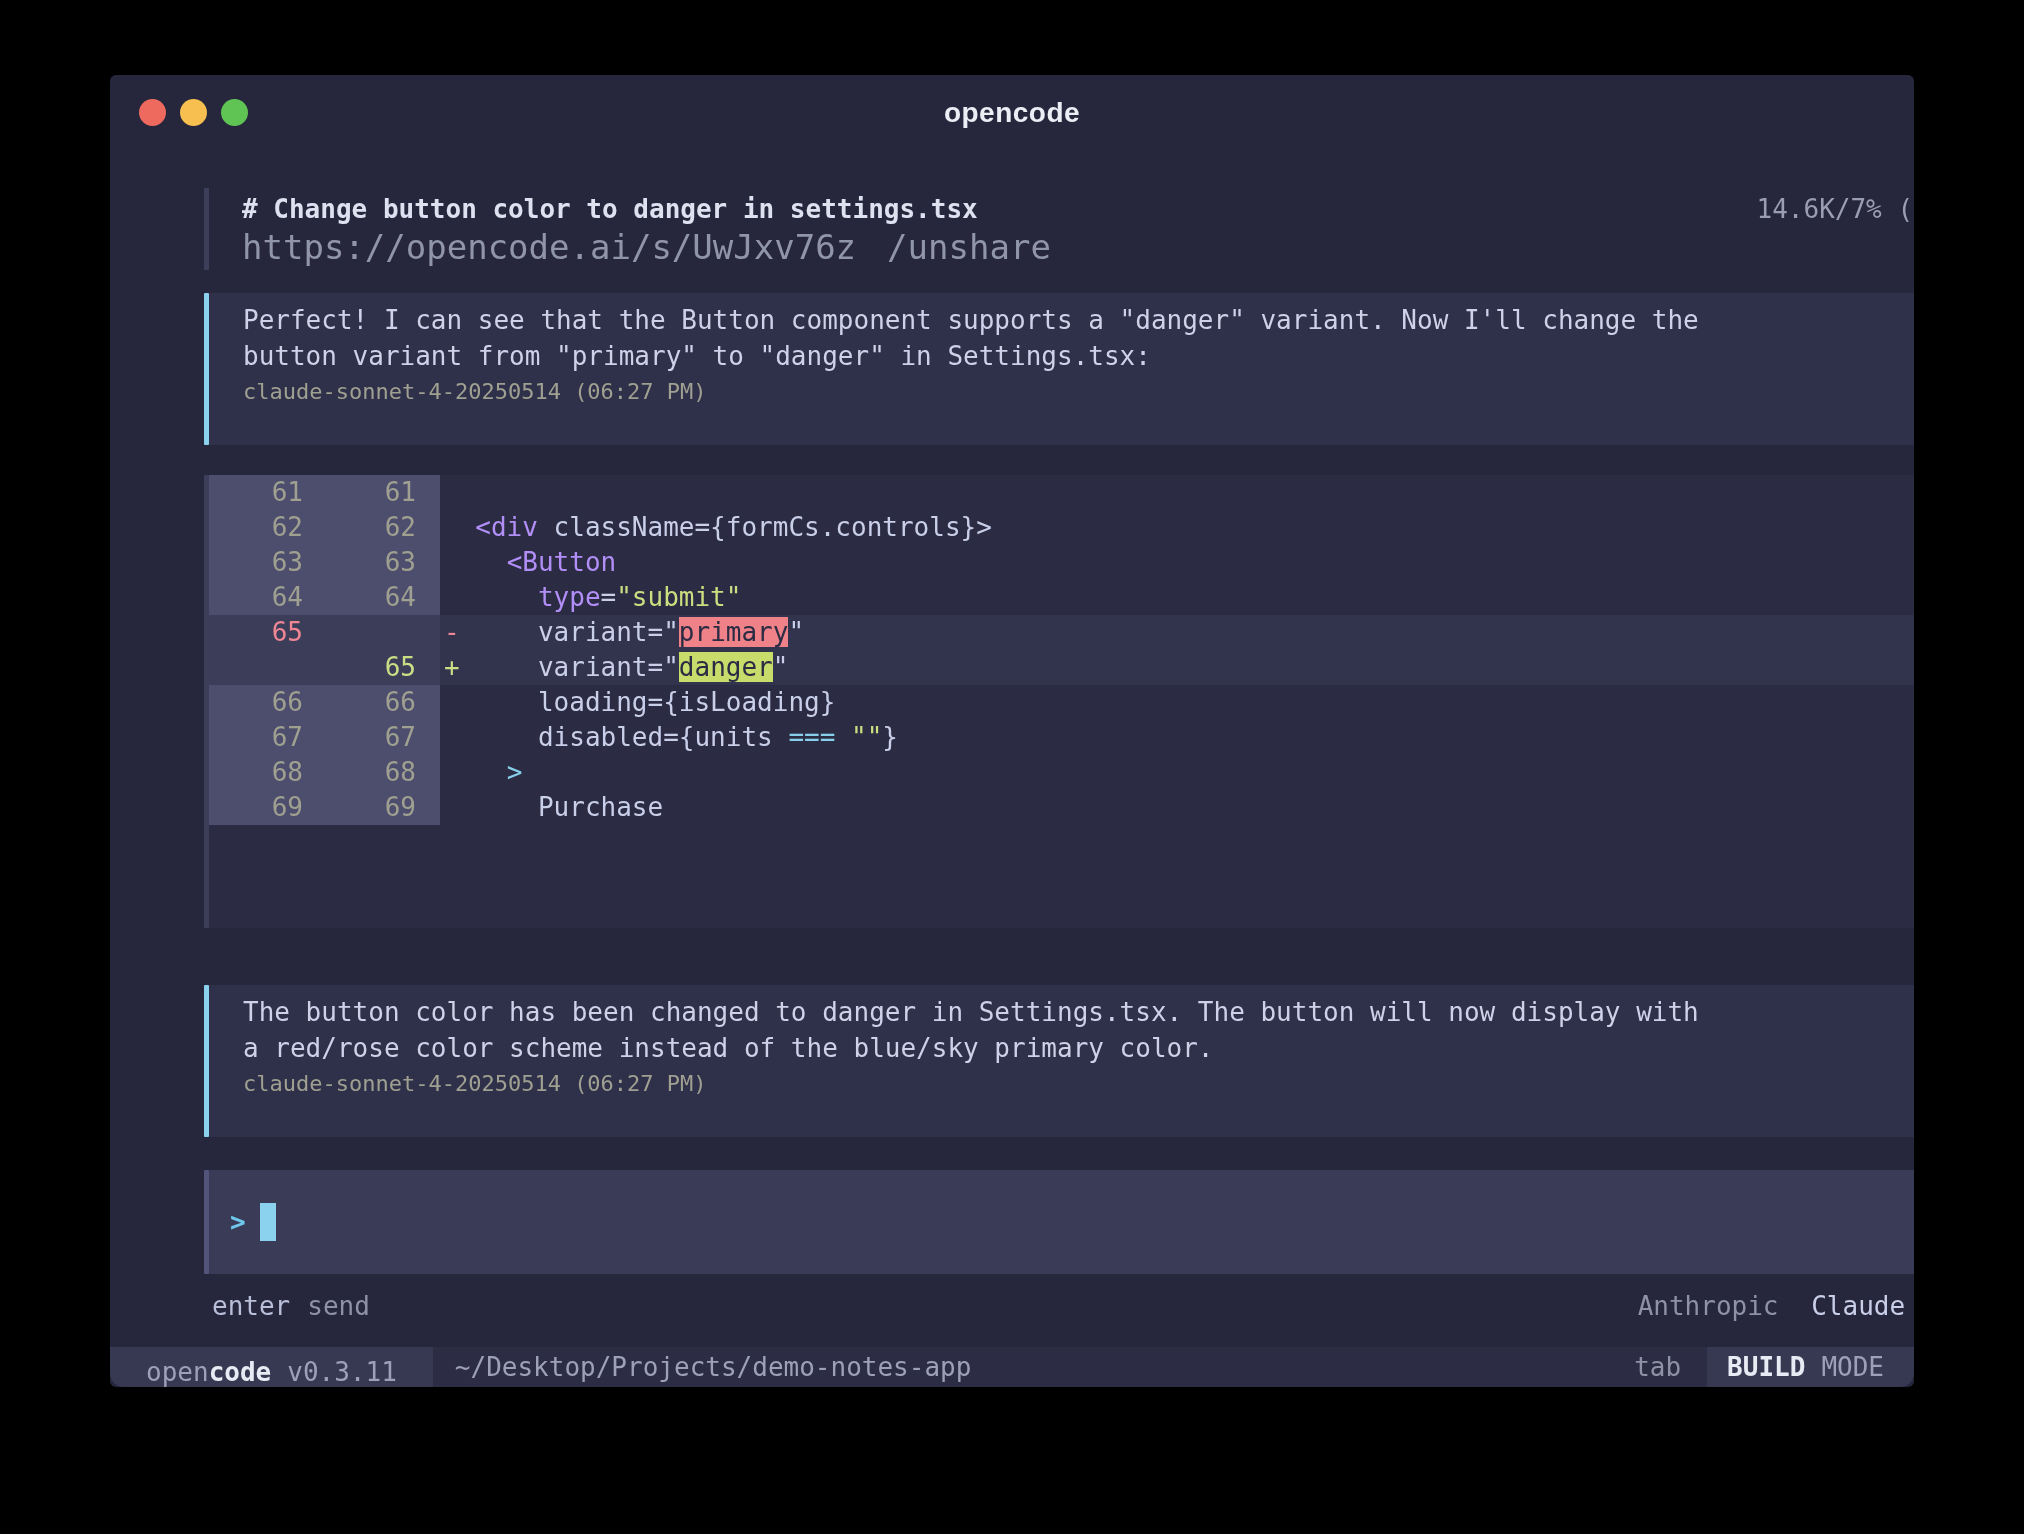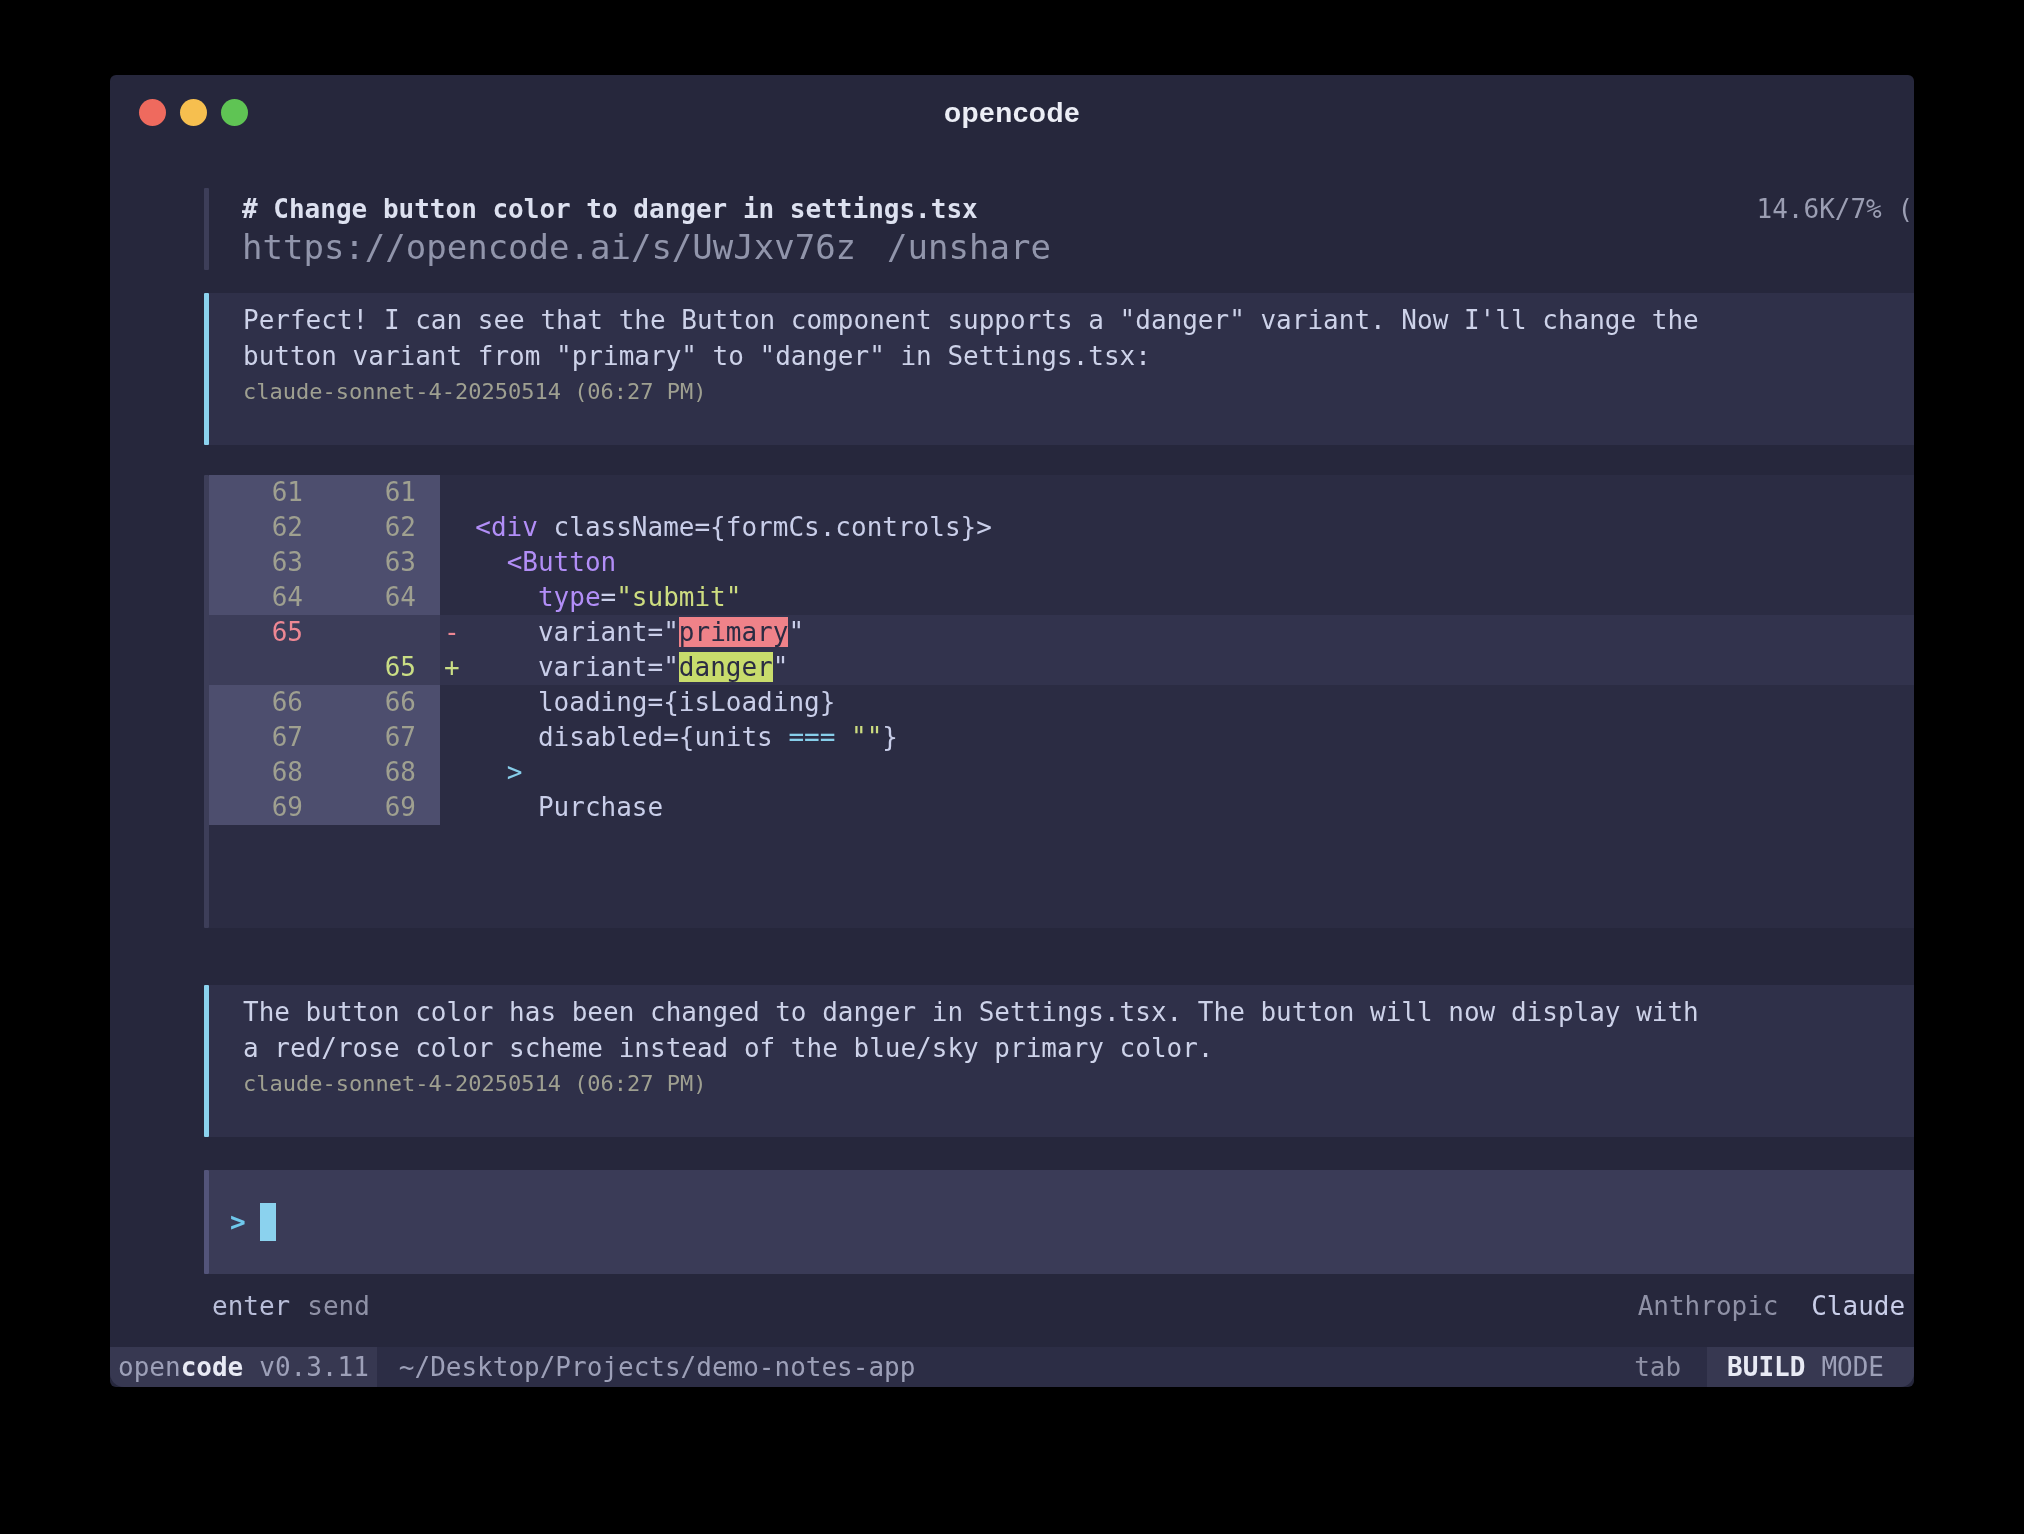--- a/index.html
+++ b/index.html
@@ -88,21 +88,21 @@
   .hint-action { color:#8f91a6; margin-left:17px; }
   .hints-right { margin-left:auto; }
   .provider { color:#8f91a6; }
   .model { color:#c9cee9; margin-left:17px; }
 
   
   .footer { position:absolute; left:0; right:0; bottom:0; height:40px; background:#2c2d45;
             display:flex; align-items:center; font-size:26px;
             border-radius:0 0 14px 14px; }
   .f-seg { background:#373851; height:100%; display:flex; align-items:center; }
-  .f-seg-left { padding:0 8px; border-radius:0 0 0 14px; }
+  .f-seg-left { padding:0 36px; border-radius:0 0 0 14px;align-items:flex-end; }
   .f-open { color:#9da0b8; }
   .f-code { color:#e8eaf4; font-weight:bold; }
   .f-version { color:#9da0b8; margin-left:16px; }
   .f-path { color:#9da0b8; margin-left:22px; }
   .f-spacer { flex:1 1 auto; }
   .f-tab { color:#8f91a6; margin-right:26px; }
   .f-seg-right { padding:0 30px 0 20px; border-radius:0 0 14px 0; }
   .f-build { color:#e8eaf4; font-weight:bold; }
   .f-mode { color:#9da0b8; margin-left:16px; }
 </style>

